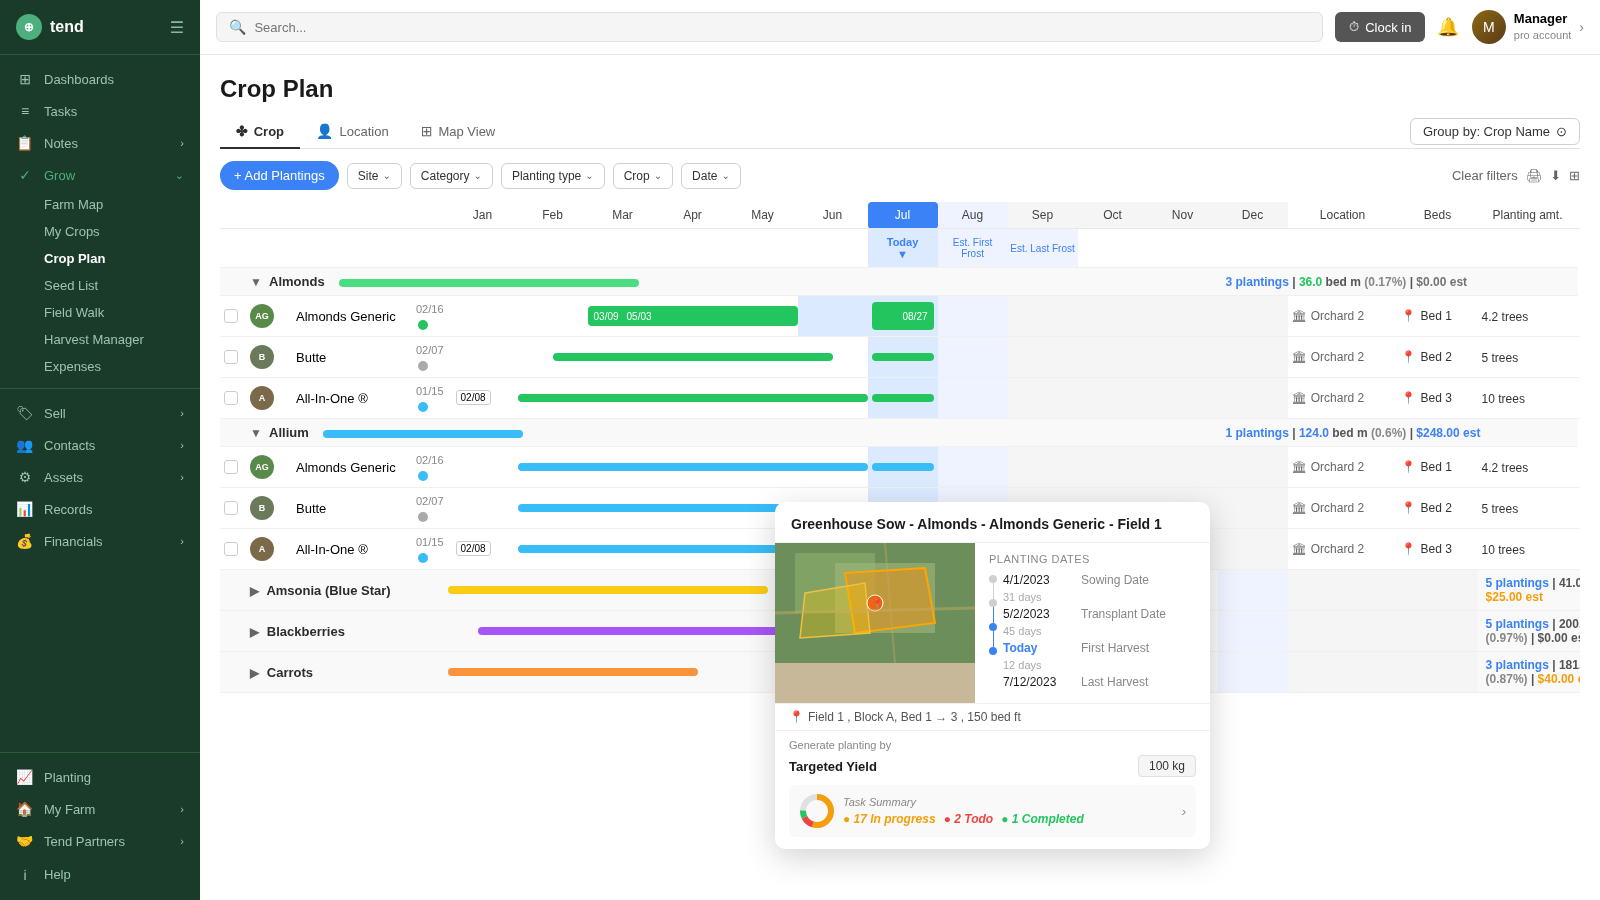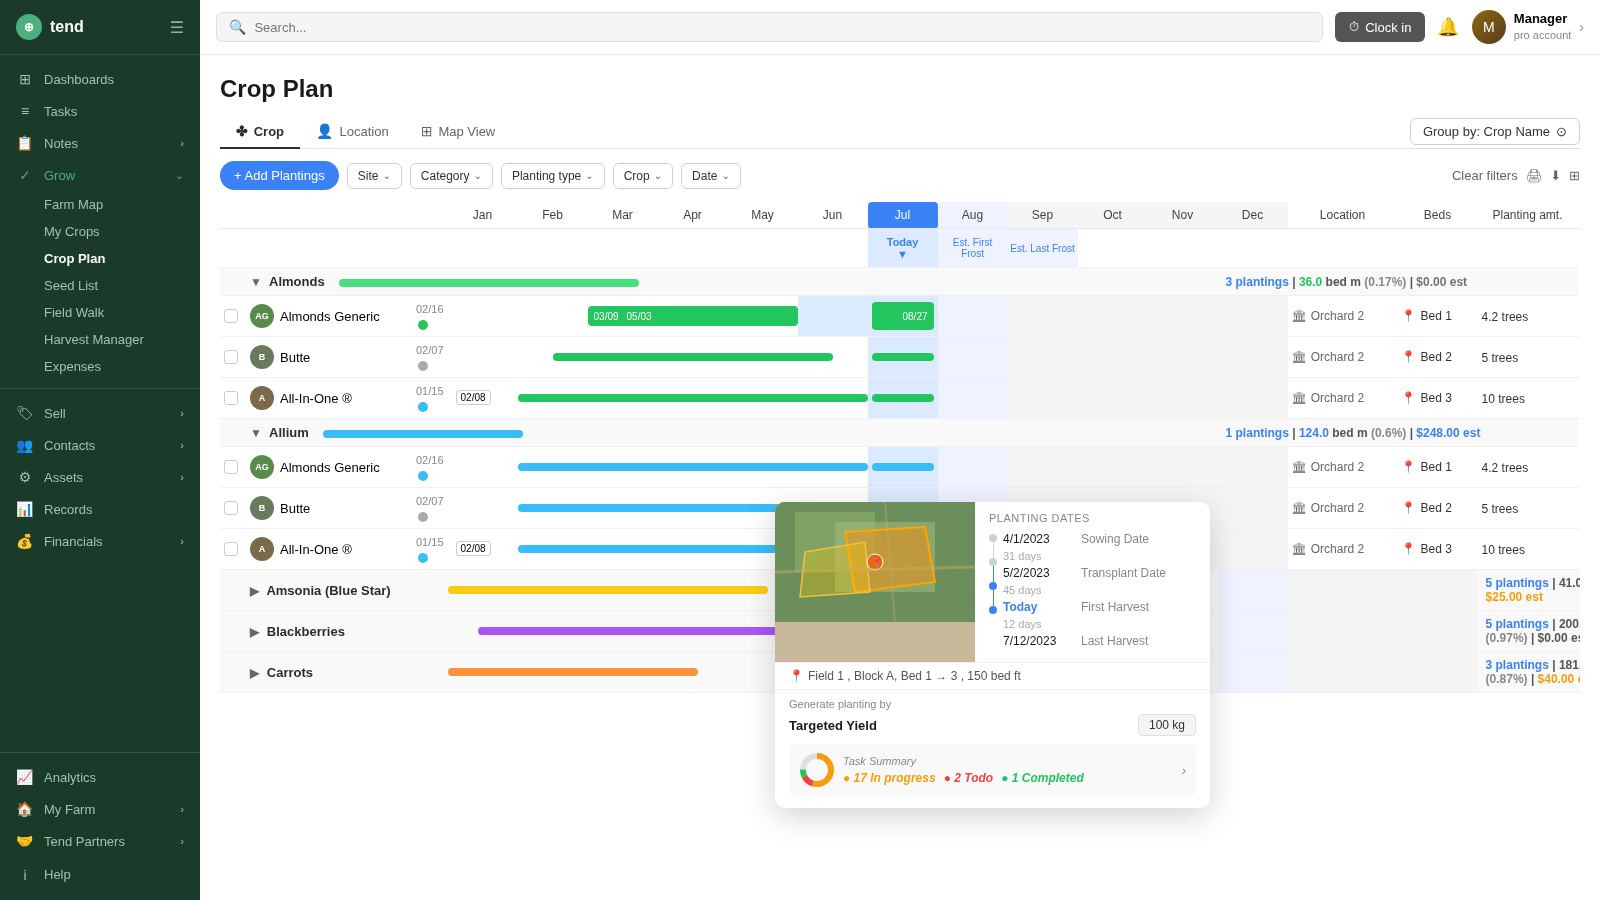--- a/index.html
+++ b/index.html
@@ -57,21 +57,21 @@
     .calendar-table { width: 100%; border-collapse: collapse; min-width: 1200px; }
     .calendar-table th { background: #fff; font-weight: 500; color: #444; font-size: 12px; text-align: center; padding: 6px 4px; border-bottom: 1px solid #e8e8e8; position: sticky; top: 0; z-index: 2; }
     .calendar-table th.crop-col { text-align: left; padding-left: 8px; min-width: 180px; }
     .calendar-table th.month-col { min-width: 70px; }
     .calendar-table th.today-col { background: #3b82f6; color: white; border-radius: 4px; }
     .calendar-table td { border-bottom: 1px solid #f0f0f0; padding: 2px 4px; vertical-align: middle; }
 
     .crop-group-row td { background: #f9f9f9; font-weight: 600; color: #2d2d2d; font-size: 13px; padding: 6px 8px; }
 
     .crop-row { }
-    .crop-name-cell { display: flex; align-items: center; gap: 6px; }
+    .crop-name-cell { display: flex; align-items: center; gap: 22px; }
     .crop-avatar { width: 24px; height: 24px; border-radius: 50%; display: flex; align-items: center; justify-content: center; font-size: 11px; font-weight: 700; color: white; }
     .date-label { font-size: 11px; color: #888; white-space: nowrap; }
 
     .location-col { color: #666; font-size: 12px; display: flex; align-items: center; gap: 4px; }
     .beds-col { font-size: 12px; color: #333; display: flex; align-items: center; gap: 4px; }
     .planting-amt-col { font-size: 12px; color: #333; }
 
     
     .popup-overlay { position: absolute; top: 300px; left: 555px; z-index: 100; background: white; border-radius: 10px; box-shadow: 0 8px 32px rgba(0,0,0,0.18); width: 435px; overflow: hidden; }
     .popup-title { font-size: 14px; font-weight: 600; color: #1a1a1a; padding: 14px 16px 10px; border-bottom: 1px solid #f0f0f0; }
@@ -174,21 +174,21 @@
     </div>
     <div class="nav-item">
       <span class="nav-icon">💰</span>
       <span>Financials</span>
       <span class="chevron">›</span>
     </div>
   </div>
   <div class="sidebar-bottom">
     <div class="nav-item">
       <span class="nav-icon">📈</span>
-      <span>Analytics</span>
+      <span>Planting</span>
     </div>
     <div class="nav-item">
       <span class="nav-icon">🏠</span>
       <span>My Farm</span>
       <span class="chevron">›</span>
     </div>
     <div class="nav-item">
       <span class="nav-icon">🤝</span>
       <span>Tend Partners</span>
       <span class="chevron">›</span>
@@ -691,20 +691,21 @@
                 <td style="background:#f5f5f5;"></td>
               <td colspan="4" style="font-size:12px;color:#555;">
                 <span class="blue-text">3 plantings</span> | 181.0 bed m <span style="color:#888;">(0.87%)</span> | <span style="color:#f59e0b;">$40.00 est</span>
               </td>
             </tr>
 
           </tbody>
         </table>
 
         <div class="popup-overlay">
+          <div class="popup-title">Greenhouse Sow - Almonds - Almonds Generic - Field 1</div>
           <div class="popup-body">
 
             <div class="popup-map">
               <div class="popup-map-img">
                 
                 <svg width="200" height="120" xmlns="http://www.w3.org/2000/svg">
                   <rect width="200" height="120" fill="#6b8e5a"></rect>
                   <rect x="20" y="10" width="80" height="60" fill="#8aab6a" opacity="0.7"></rect>
                   <rect x="60" y="20" width="100" height="70" fill="#a0b87a" opacity="0.6"></rect>
                   <polygon points="70,30 150,25 160,80 80,90" fill="rgba(255,140,0,0.45)" stroke="orange" stroke-width="2"></polygon>

